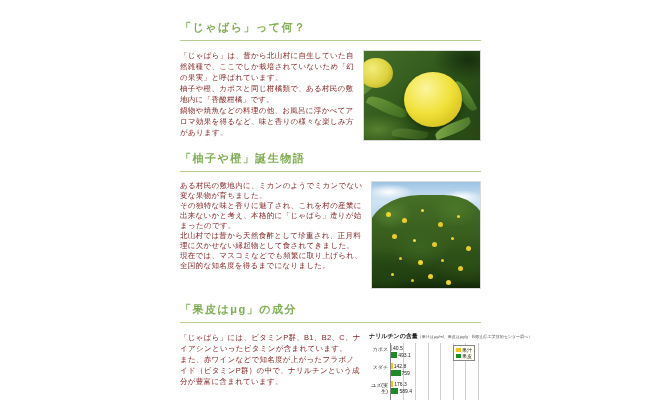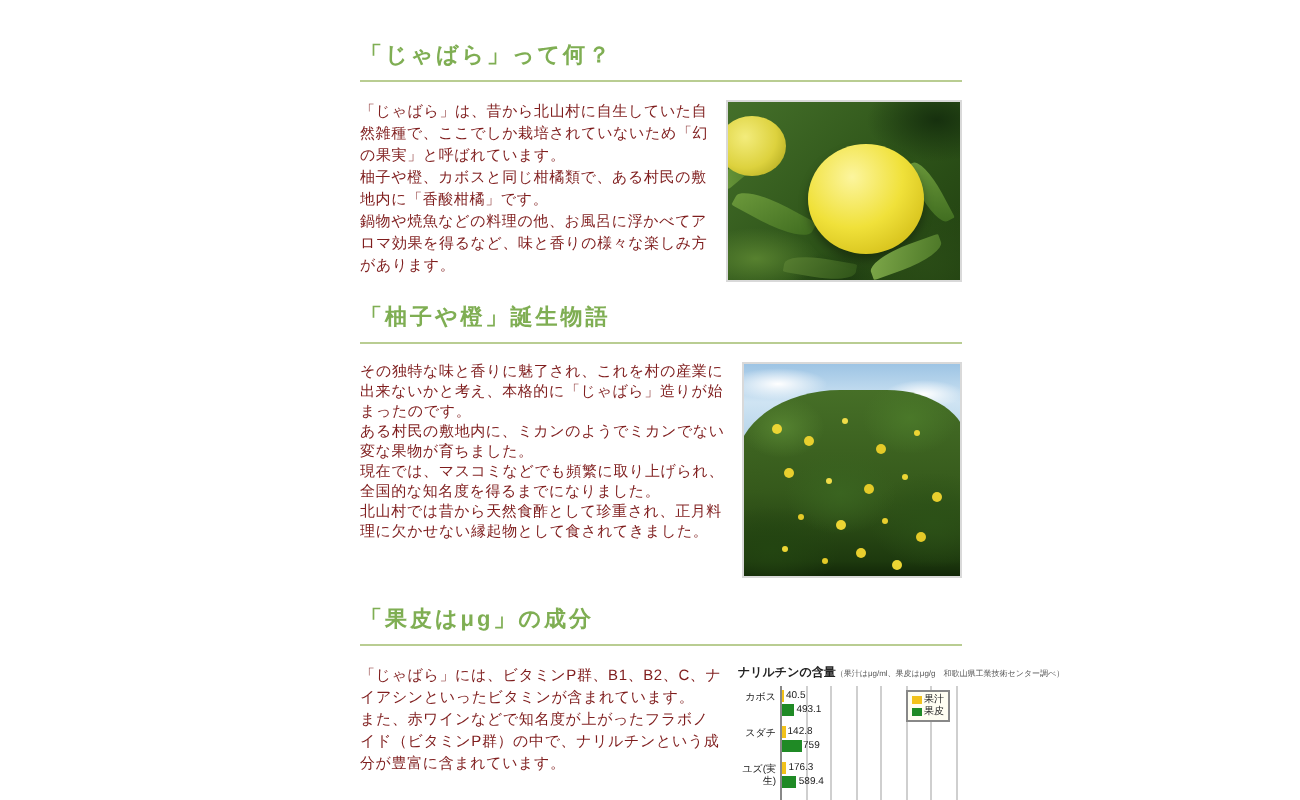--- a/index.html
+++ b/index.html
@@ -109,24 +109,24 @@
         <div class="fruit-main"></div>
         <div class="leaf l2"></div>
       </div>
     </div>
   </div>
 
   <div class="sec2">
     <h2 class="section-head">「柚子や橙」誕生物語</h2>
     <div class="section-body">
       <div class="text-col">
+        <p>ある村民の敷地内に、ミカンのようでミカンでない変な果物が育ちました。</p>
         <p>その独特な味と香りに魅了され、これを村の産業に出来ないかと考え、本格的に「じゃばら」造りが始まったのです。</p>
-        <p>ある村民の敷地内に、ミカンのようでミカンでない変な果物が育ちました。</p>
+        <p>北山村では昔から天然食酢として珍重され、正月料理に欠かせない縁起物として食されてきました。</p>
         <p>現在では、マスコミなどでも頻繁に取り上げられ、全国的な知名度を得るまでになりました。</p>
-        <p>北山村では昔から天然食酢として珍重され、正月料理に欠かせない縁起物として食されてきました。</p>
       </div>
       <div class="photo photo2">
         <div class="cloud c1"></div>
         <div class="cloud c2"></div>
         <div class="tree"></div>
         <div class="dots"></div>
       </div>
     </div>
   </div>
 

